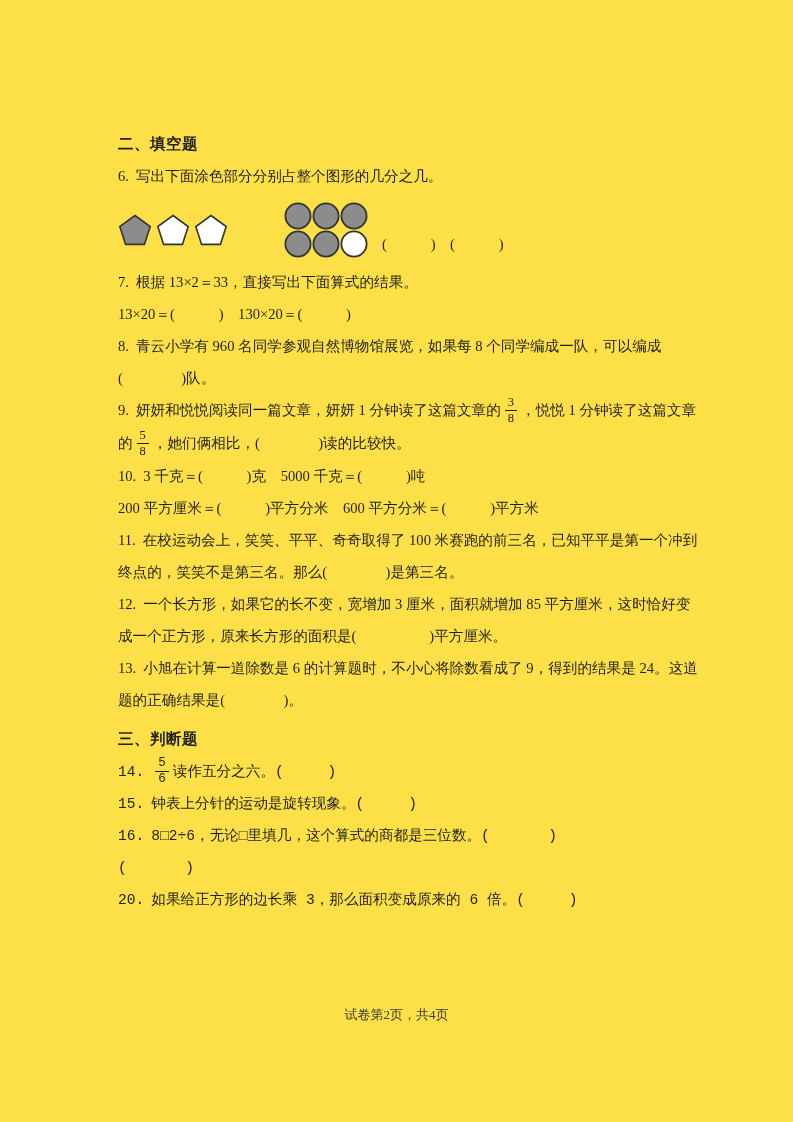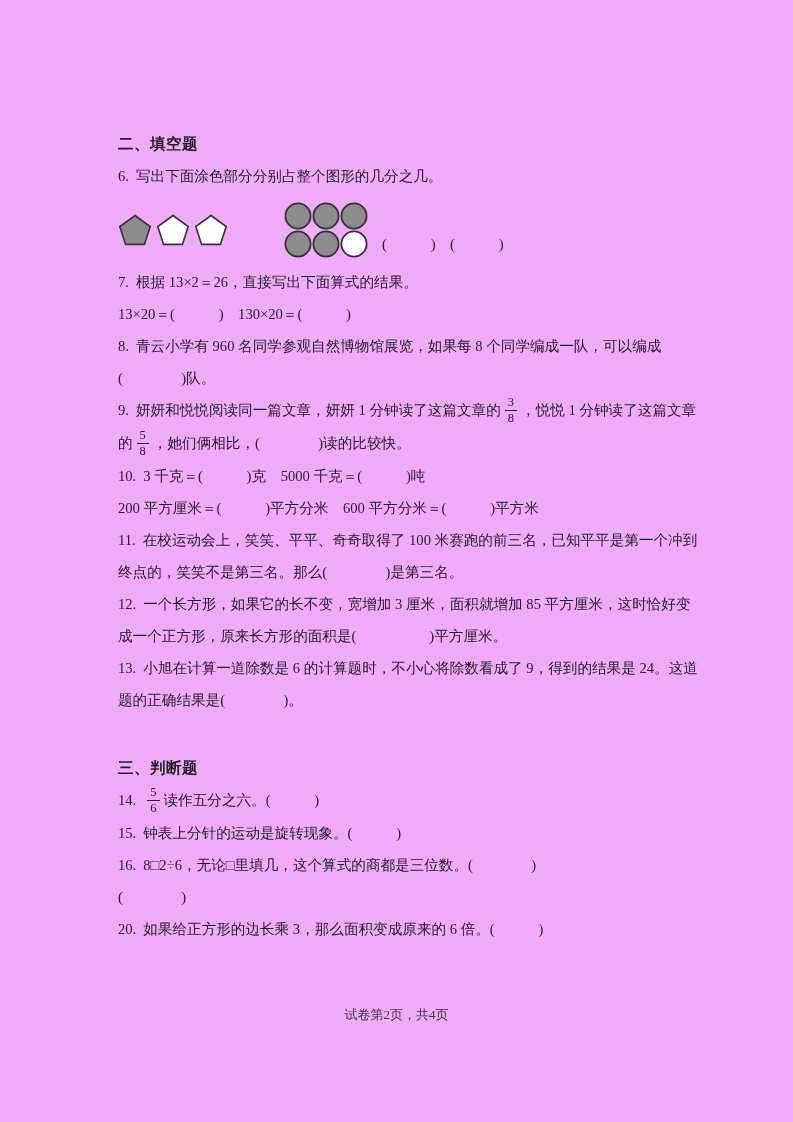--- a/index.html
+++ b/index.html
@@ -1,37 +1,37 @@
 <!DOCTYPE html>
 <html><head>
 <meta charset="utf-8">
 <style>
   html, body { margin: 0; padding: 0; background: #ffffff; }
   .page {
     position: relative;
     width: 793px;
     height: 1122px;
-    background: #f0abfc;
+    background: #fde047;
     font-family: "Liberation Serif", "DejaVu Serif", serif;
     color: #1f1f1f;
     overflow: hidden;
   }
   .content {
     position: absolute;
     left: 118px;
     top: 128px;
     width: 566px;
   }
   .section-heading {
     font-weight: 700;
     font-size: 15.5px;
     line-height: 32px;
     letter-spacing: 0.5px;
   }
-  .section + .section { margin-top: 36px; }
+  .section + .section { margin-top: 8px; font-family: Liberation Mono, monospace; }
   .qline {
     font-size: 14.6px;
     line-height: 32px;
     white-space: nowrap;
   }
   .qnum { margin-right: 7px; }
   .frac {
     display: inline-block;
     vertical-align: middle;
     text-align: center;
@@ -110,21 +110,21 @@
                 <circle cx="14" cy="14" r="12.6" stroke-width="1.8" fill="#8c8c8c" stroke="#333333"></circle>
               </svg>
               <svg width="28" height="28">
                 <circle cx="14" cy="14" r="12.6" stroke-width="1.8" fill="#ffffff" stroke="#333333"></circle>
               </svg>
             </div>
             <span class="blanks">(　　　)　(　　　)</span>
           </div>
         </div>
         <div class="question">
-          <div class="qline"><span class="qnum">7.</span><span class="qtext">根据 13×2＝26，直接写出下面算式的结果。</span></div>
+          <div class="qline"><span class="qnum">7.</span><span class="qtext">根据 13×2＝33，直接写出下面算式的结果。</span></div>
           <div class="qline"><span class="qtext">13×20＝(　　　)　130×20＝(　　　)</span></div>
         </div>
         <div class="question">
           <div class="qline"><span class="qnum">8.</span><span class="qtext">青云小学有 960 名同学参观自然博物馆展览，如果每 8 个同学编成一队，可以编成</span></div>
           <div class="qline"><span class="qtext">(　　　　)队。</span></div>
         </div>
         <div class="question">
           <div class="qline"><span class="qnum">9.</span><span class="qtext">妍妍和悦悦阅读同一篇文章，妍妍 1 分钟读了这篇文章的</span><span class="frac"><span class="fnum">3</span><span class="fden">8</span></span><span class="qtext">，悦悦 1 分钟读了这篇文章</span></div>
           <div class="qline"><span class="qtext">的</span><span class="frac"><span class="fnum">5</span><span class="fden">8</span></span><span class="qtext">，她们俩相比，(　　　　)读的比较快。</span></div>
         </div>

